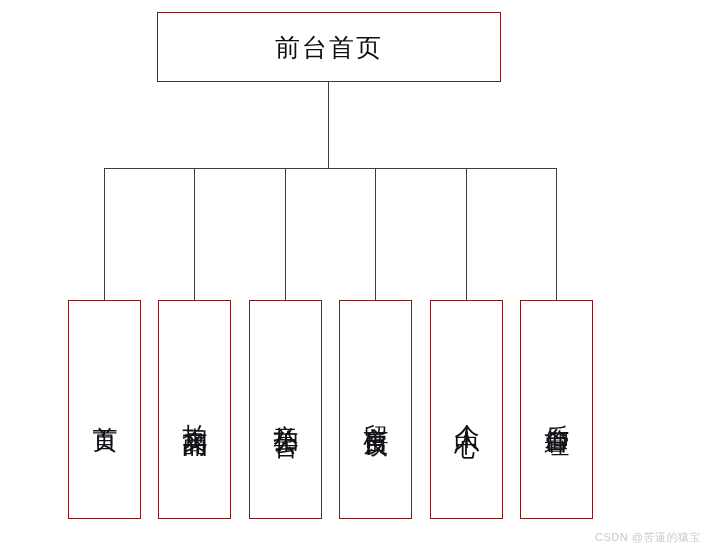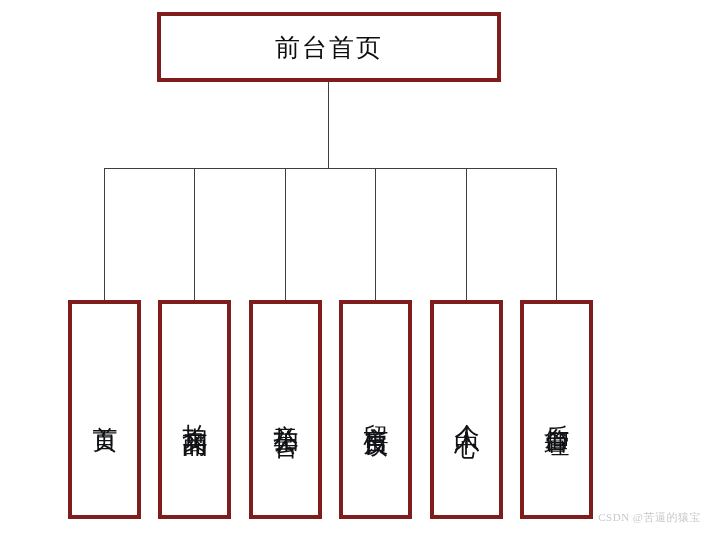--- a/index.html
+++ b/index.html
@@ -17,21 +17,21 @@
     position: relative;
     width: 709px;
     height: 549px;
     background: #ffffff;
   }
 
   
   .node-box {
     position: absolute;
     box-sizing: border-box;
-    border: 4px solid #7f1d1d;
+    border: 1px solid #7f1d1d;
     background: #ffffff;
     display: flex;
     align-items: center;
     justify-content: center;
   }
   .node-box.root {
     left: 157px;
     top: 12px;
     width: 344px;
     height: 70px;
@@ -71,26 +71,26 @@
     width: 1px;
   }
   .line.h {
     height: 1px;
   }
 
   
   #watermark {
     position: absolute;
     right: 8px;
-    bottom: 24px;
+    bottom: 4px;
     font-size: 11px;
     color: #c6c8cb;
     letter-spacing: 0.5px;
     white-space: nowrap;
-    font-family: Liberation Serif, serif;
+    font-family: Liberation Sans, sans-serif;
   }
 </style>
 </head>
 <body>
 
 <div id="diagram-canvas">
 
   <div class="node-box root">
     <span class="node-label-h">前台首页</span>
   </div>

